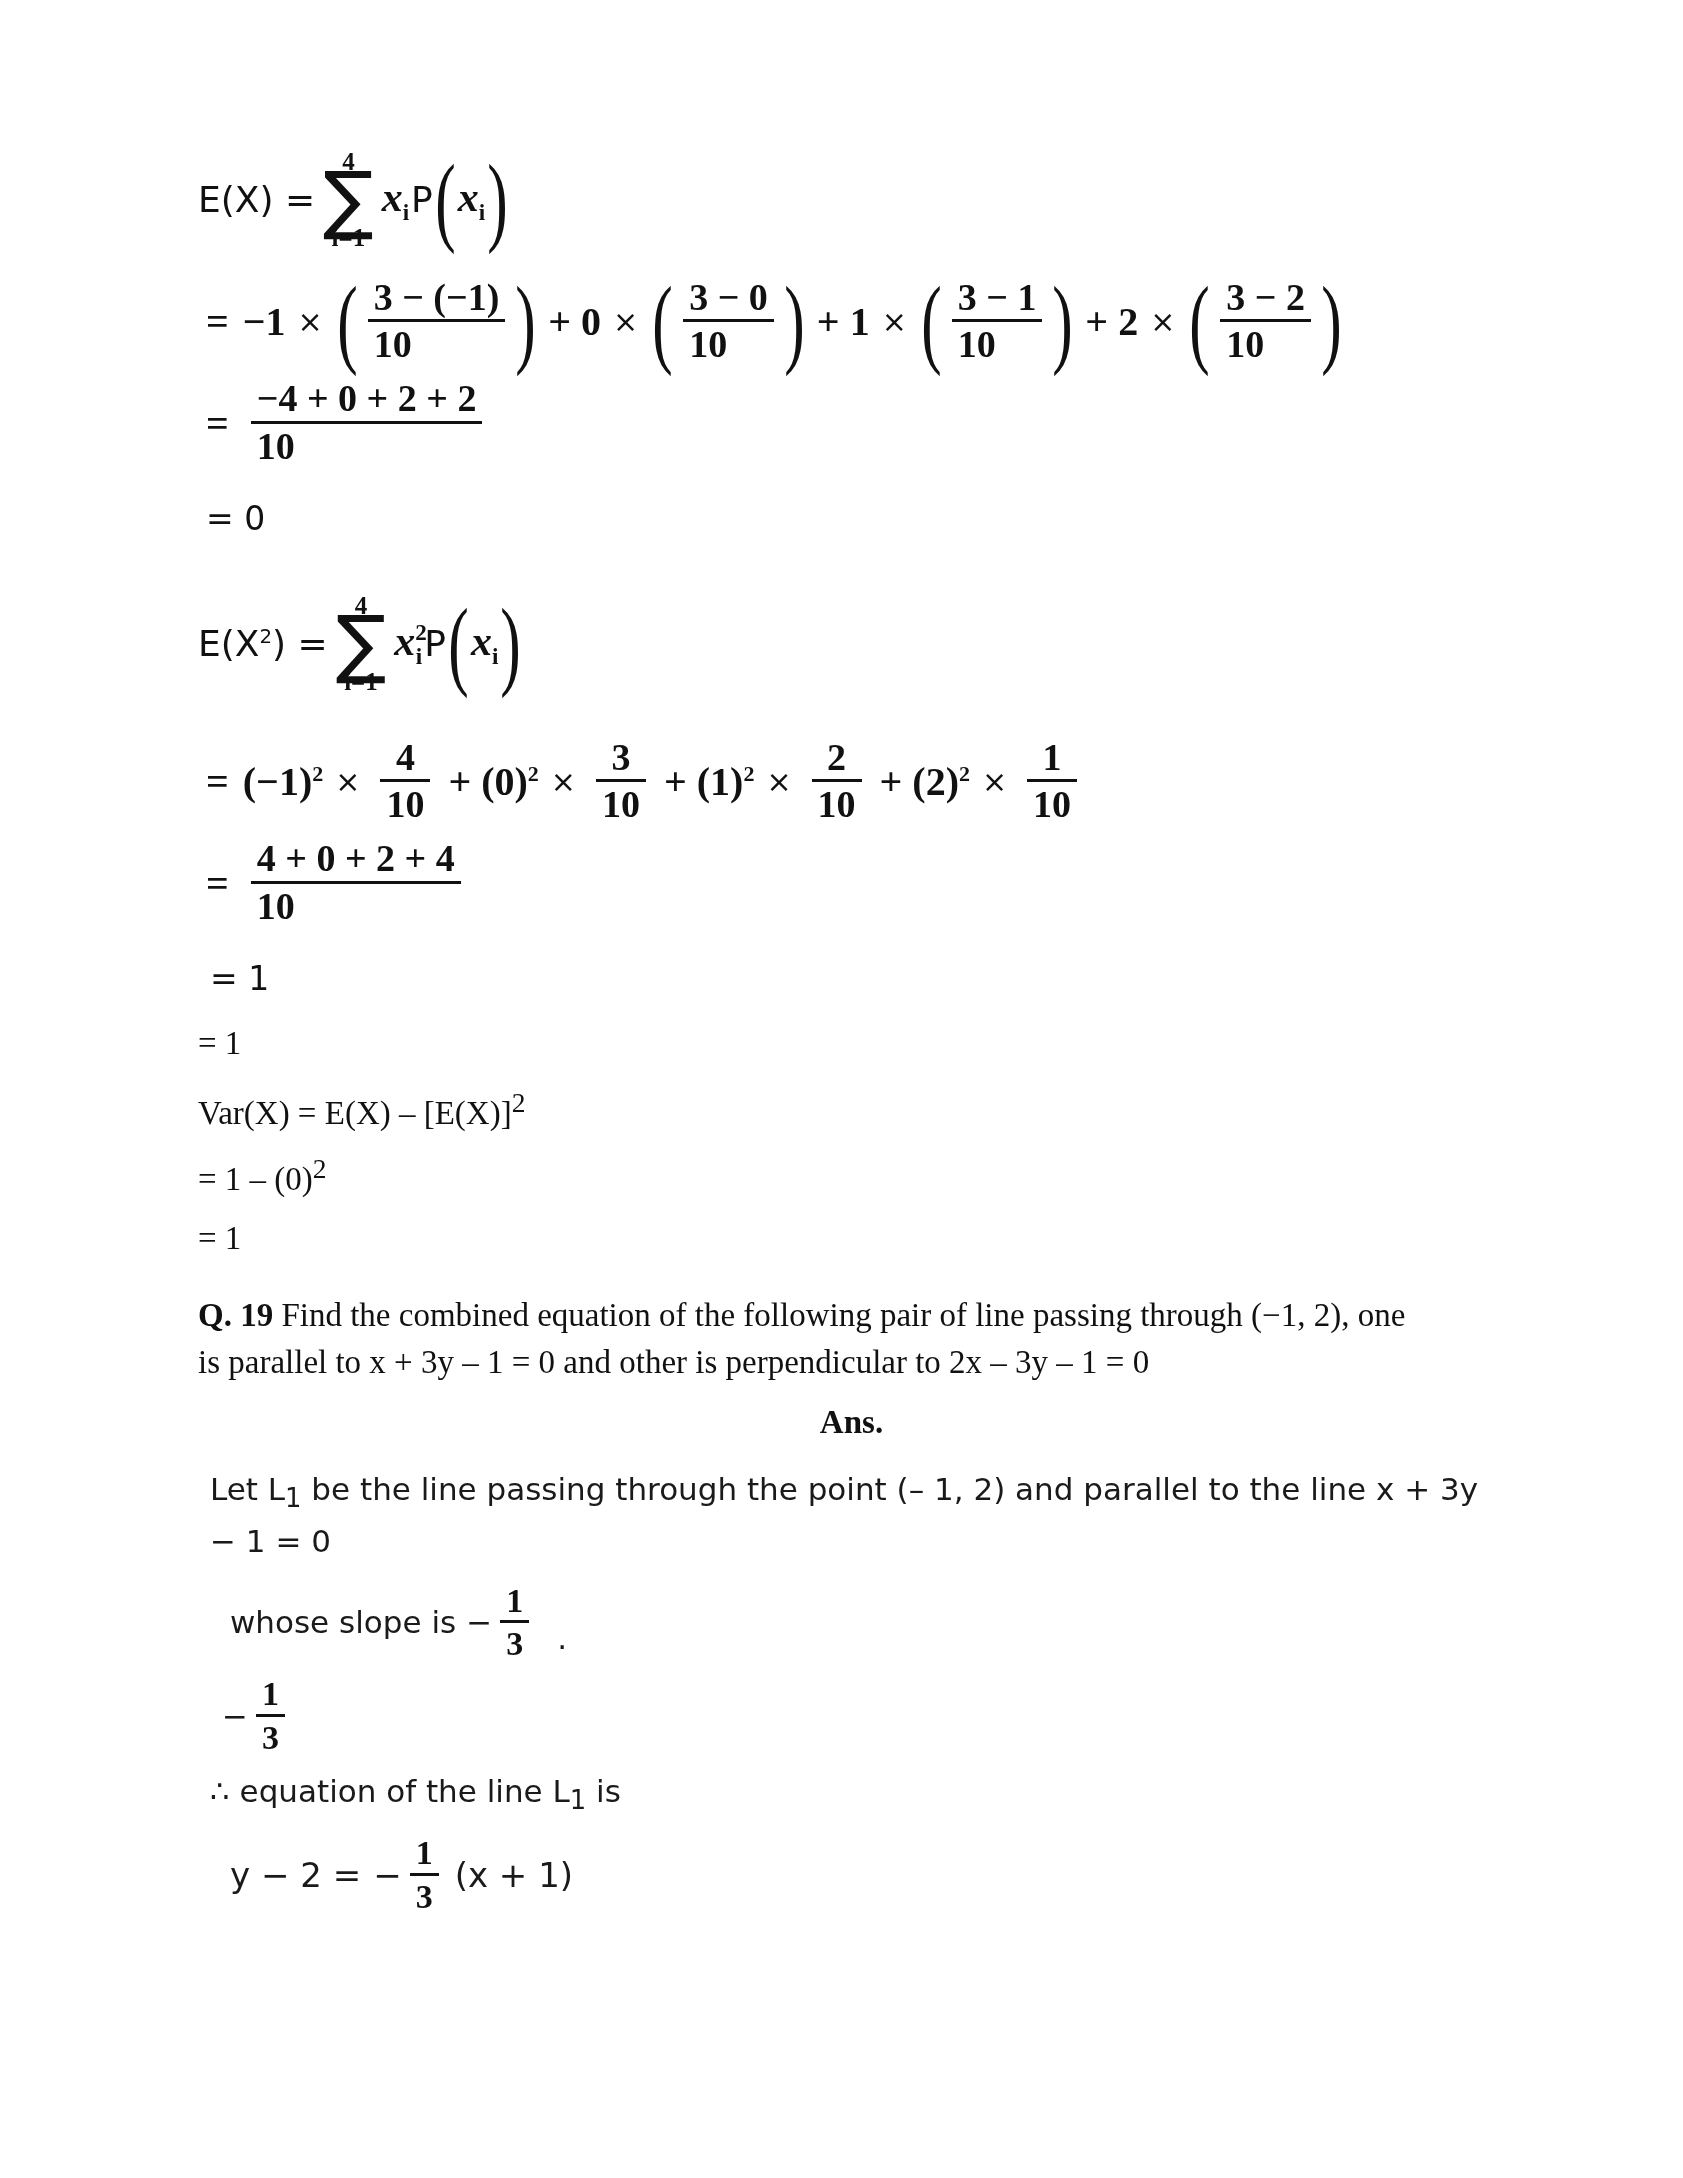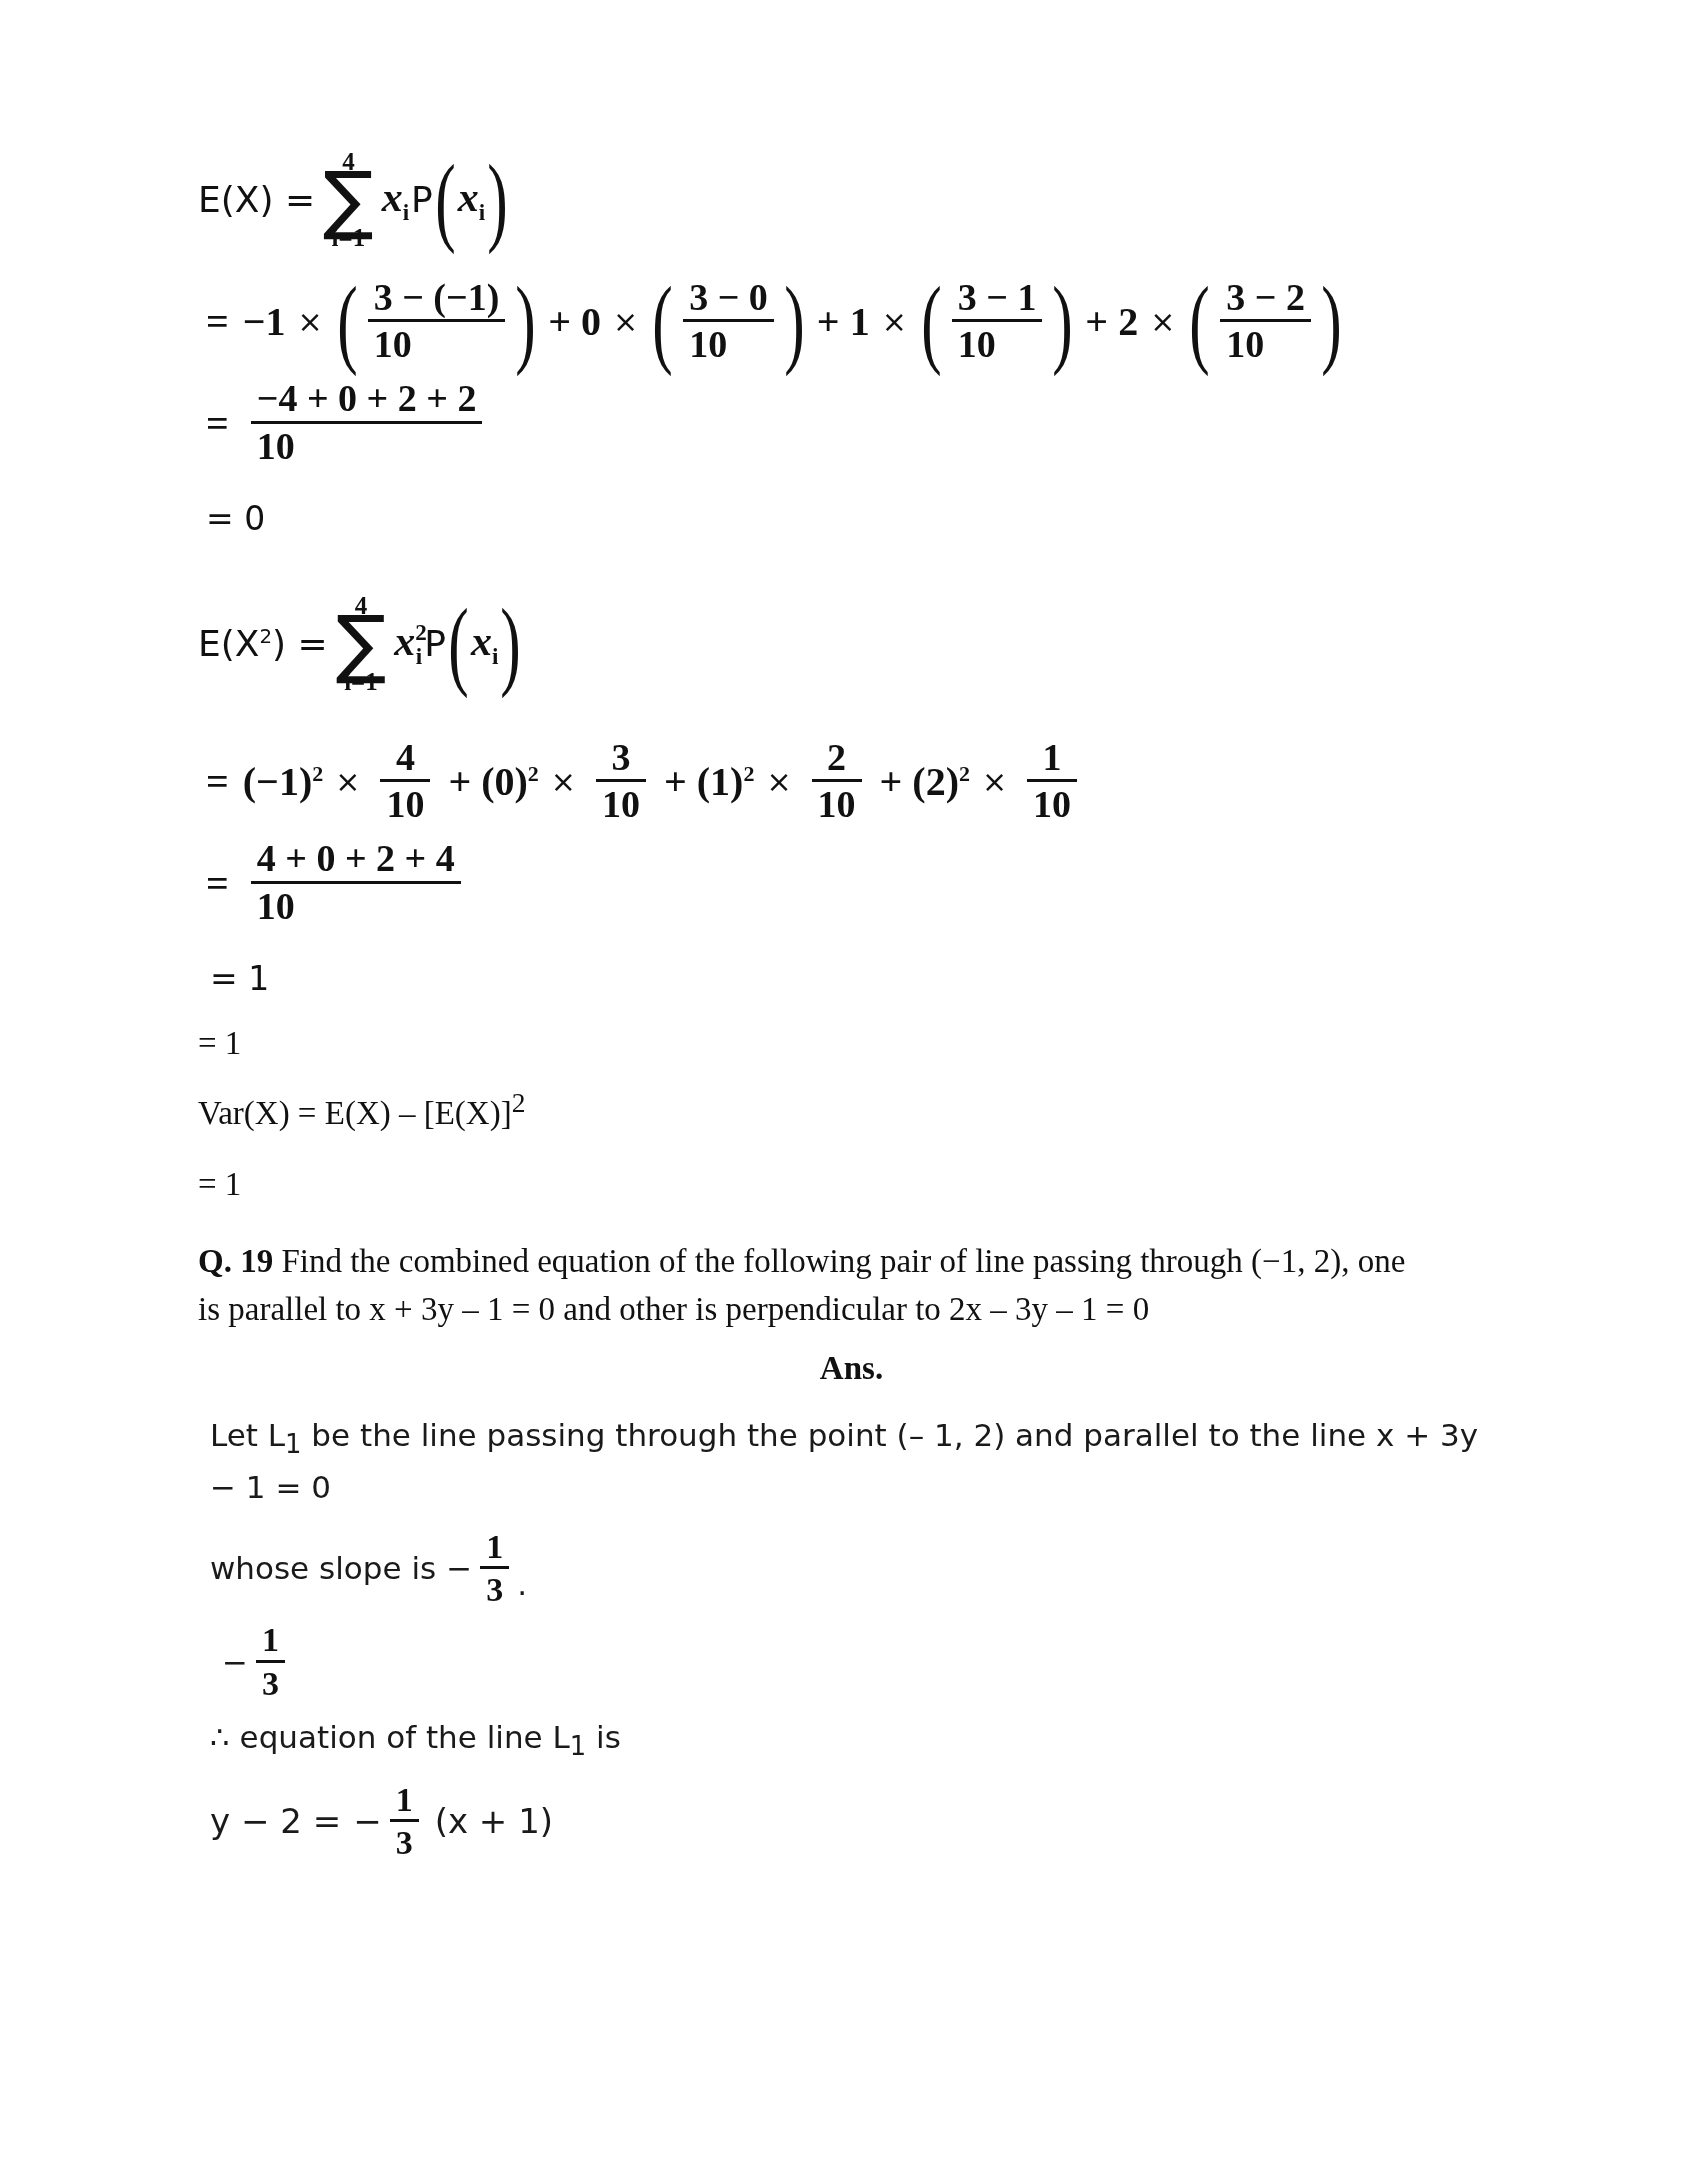--- a/index.html
+++ b/index.html
@@ -155,20 +155,21 @@
     font-size: 33px;
     line-height: 1.45;
     width: 1287px;
   }
   .qtext b { font-weight: bold; }
 
   .ans-sans {
     font-family: "DejaVu Sans", sans-serif;
     font-size: 31px;
     color: #1a1a1a;
+    margin-left: 20px;
   }
 
   .indent-1 { margin-left: 8px; }
   .indent-2 { margin-left: 12px; }
 
   .gap-sm { height: 18px; }
   .gap-md { height: 34px; }
   .gap-lg { height: 55px; }
 
   .op { margin: 0 10px; }
@@ -323,20 +324,21 @@
     <div style="height:22px;"></div>
 
     <div class="prose-plain">= 1</div>
 
     <div style="height:16px;"></div>
 
     <div class="prose-plain"><span>Var(X) = E(X</span><sup></sup><span>) – [E(X)]</span><sup>2</sup></div>
 
     <div style="height:12px;"></div>
 
+    <div class="prose-plain"><span>= 1 – (0)</span><sup>2</sup></div>
 
     <div style="height:12px;"></div>
 
     <div class="prose-plain">= 1</div>
 
     <div style="height:30px;"></div>
 
     <div class="qtext">
       <b>Q. 19</b>
       <span>Find the combined equation of the following pair of line passing through (−1, 2), one</span><br>

